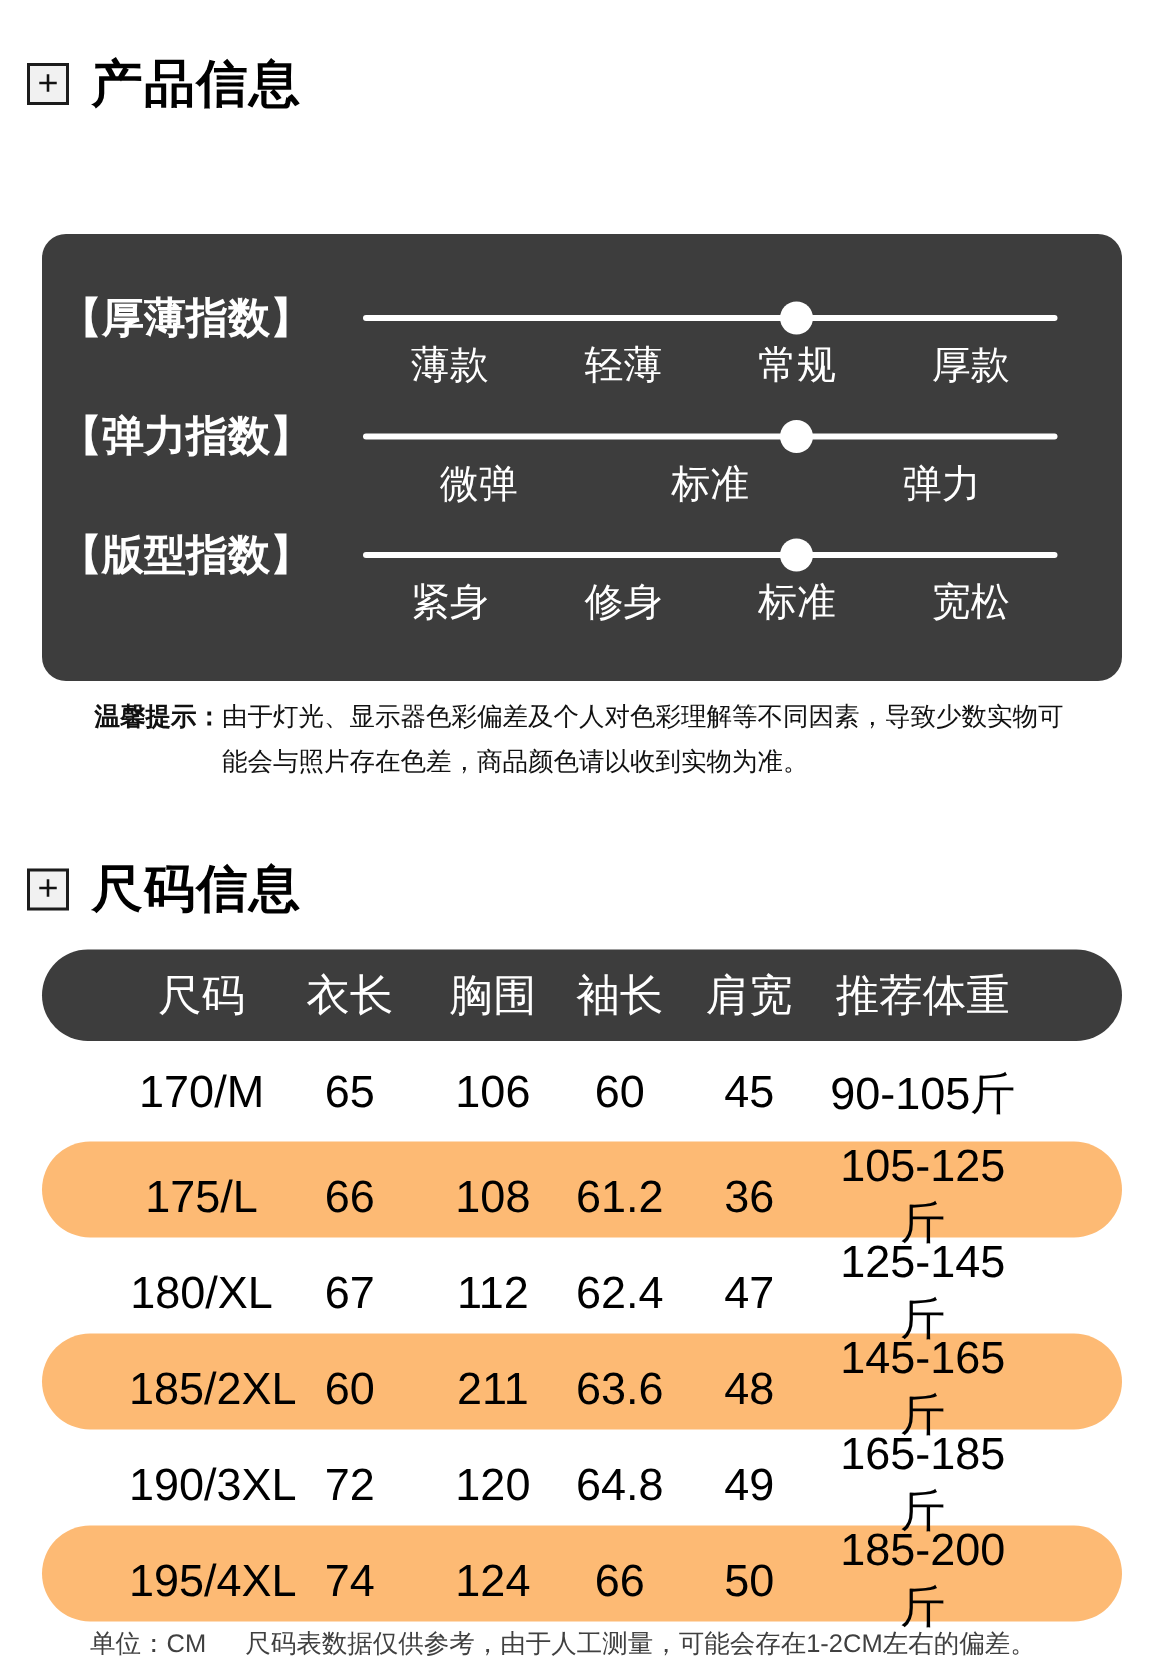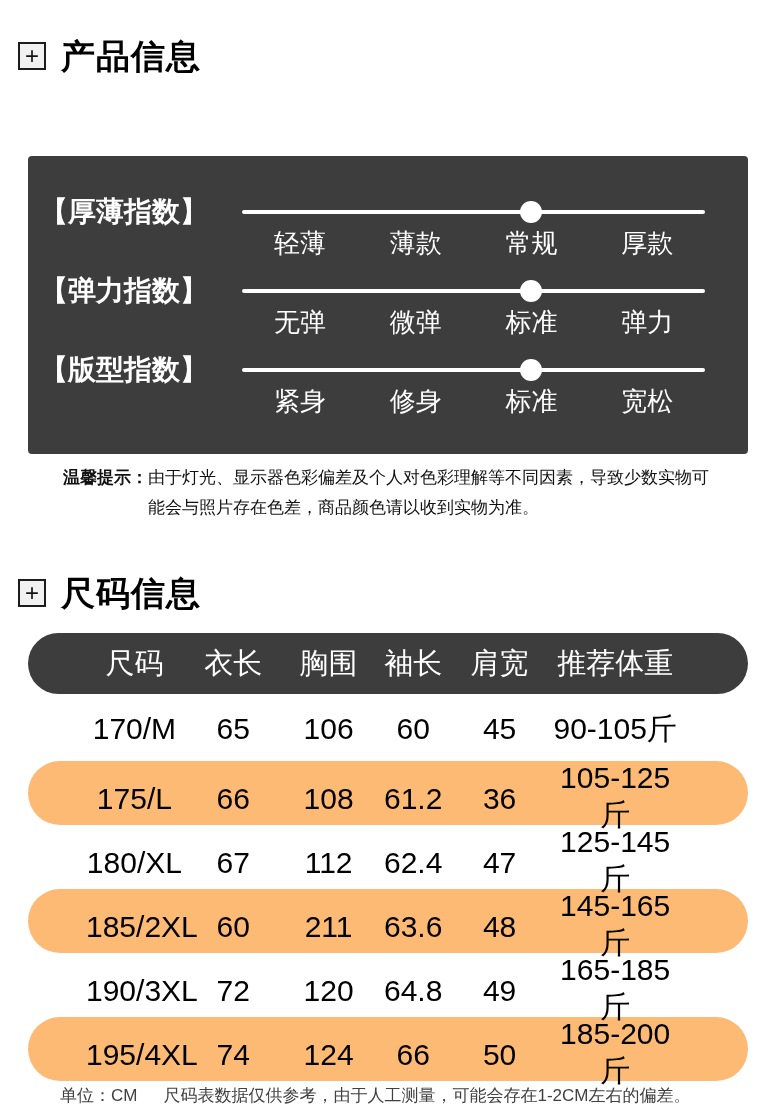--- a/index.html
+++ b/index.html
@@ -45,21 +45,21 @@
     letter-spacing: 1px;
     line-height: 36px;
   }
 
   
   .panel {
     margin: 82px auto 0 28px;
     width: 720px;
     height: 298px;
     background: #3d3d3d;
-    border-radius: 4px;
+    border-radius: 16px;
     padding: 36px 0 0 12px;
   }
   .index-row {
     display: flex;
     margin-bottom: 12px;
   }
   .index-label {
     width: 202px;
     color: #ffffff;
     font-size: 28px;
@@ -172,35 +172,34 @@
 
   <div class="panel">
 
   <div class="index-row">
         <div class="index-label">【厚薄指数】</div>
         <div class="slider">
           <div class="track">
             <span class="dot" style="left: 62.5%;"></span>
           </div>
           <div class="ticks">
+            <span class="tick">薄款</span>
             <span class="tick">轻薄</span>
-            <span class="tick">薄款</span>
             <span class="tick">常规</span>
             <span class="tick">厚款</span>
           </div>
         </div>
       </div>
       <div class="index-row">
         <div class="index-label">【弹力指数】</div>
         <div class="slider">
           <div class="track">
             <span class="dot" style="left: 62.5%;"></span>
           </div>
           <div class="ticks">
-            <span class="tick">无弹</span>
             <span class="tick">微弹</span>
             <span class="tick">标准</span>
             <span class="tick">弹力</span>
           </div>
         </div>
       </div>
       <div class="index-row">
         <div class="index-label">【版型指数】</div>
         <div class="slider">
           <div class="track">

